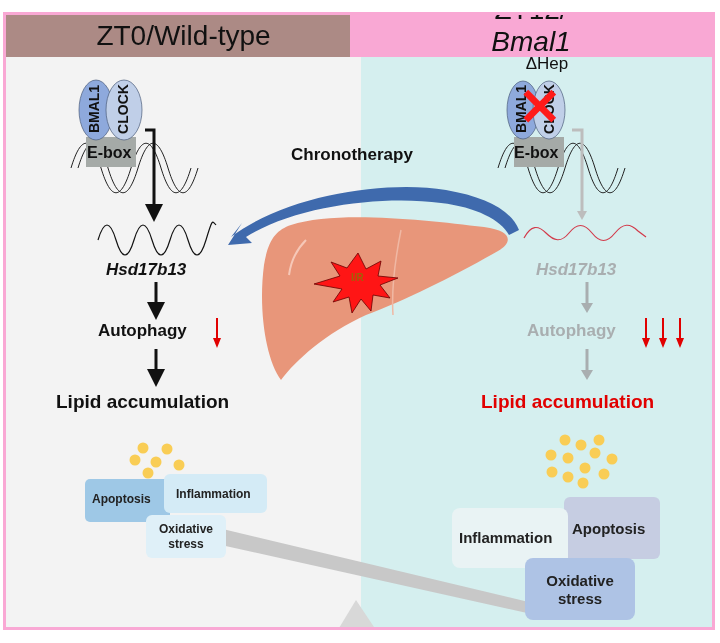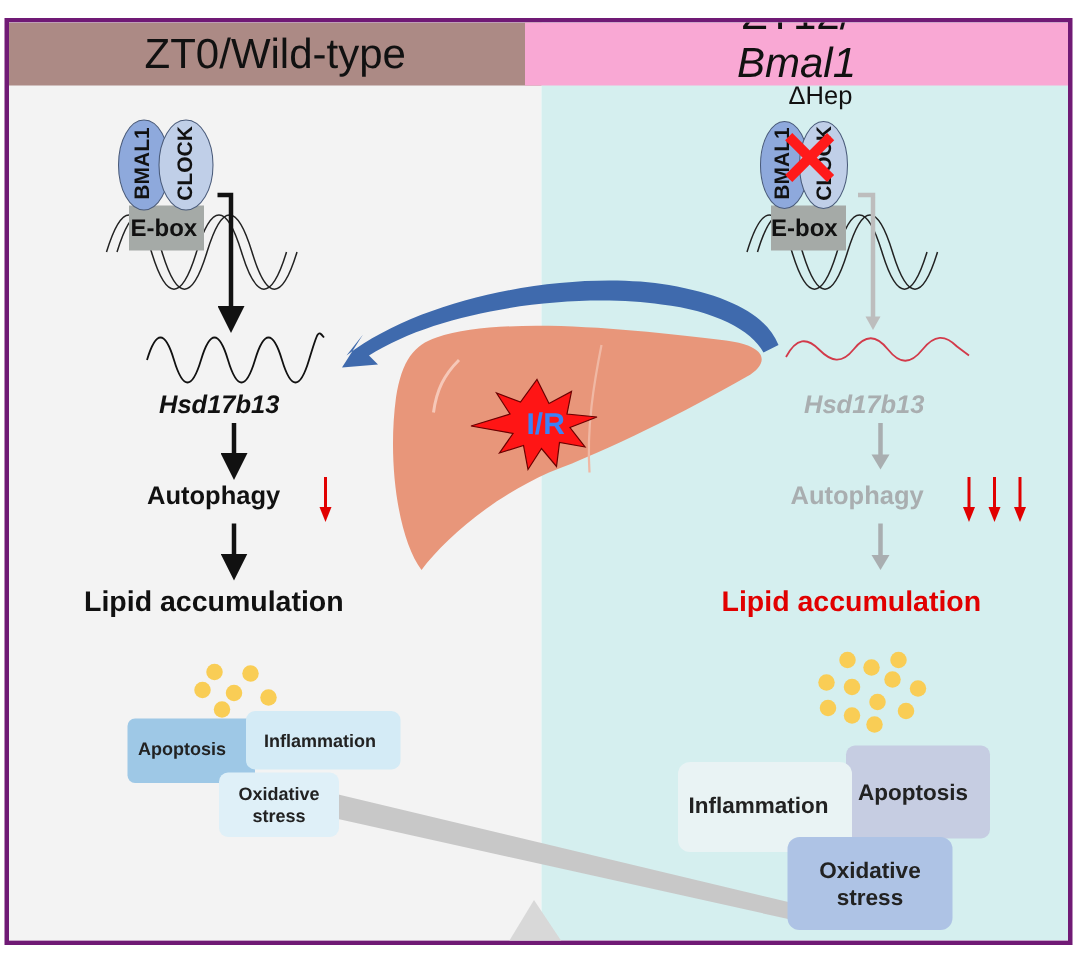--- a/index.html
+++ b/index.html
@@ -1,17 +1,17 @@
 <!DOCTYPE html>
 <html><head>
 <meta charset="utf-8">
 <style>
   html, body { margin: 0; padding: 0; background: #ffffff; }
   body { width: 720px; height: 643px; position: relative; overflow: hidden; font-family: "Liberation Sans", sans-serif; }
-  #frame { position: absolute; left: 3px; top: 12px; width: 712px; height: 618px; border: 3px solid #701a75; box-sizing: border-box; overflow: hidden; }
+  #frame { position: absolute; left: 3px; top: 12px; width: 712px; height: 618px; border: 3px solid #f9a8d4; box-sizing: border-box; overflow: hidden; }
   .panel { position: absolute; top: 0; bottom: 0; }
   #left-panel { left: 0; width: 355px; background: #f3f3f3; }
   #right-panel { left: 355px; right: 0; background: #d5efef; }
   .header { position: absolute; top: 0; height: 42px; display: flex; align-items: center; justify-content: center; font-size: 28px; color: #111; }
   #left-header { left: 0; width: 355px; background: #ac8a85; }
   #right-header { left: 344px; right: 0; background: #f9a8d4; flex-direction: column; }
   .header i { font-style: italic; }
   .header sup { font-size: 17px; position: relative; top: -4px; margin-left: 32px; }
   svg#art { position: absolute; left: 0; top: 0; }
   .txt { position: absolute; font-weight: bold; white-space: nowrap; }
@@ -126,21 +126,22 @@
 
   <div class="txt" style="left:64px;top:86px;font-size:14px;transform:rotate(-90deg);color:#111;">BMAL1</div>
   <div class="txt" style="left:92px;top:86px;font-size:14px;transform:rotate(-90deg);color:#111;">CLOCK</div>
   <div class="txt" style="left:81px;top:129px;font-size:16px;color:#111;">E-box</div>
 
   <div class="txt" style="left:491px;top:86px;font-size:14px;transform:rotate(-90deg);color:#111;">BMAL1</div>
   <div class="txt" style="left:518px;top:86px;font-size:14px;transform:rotate(-90deg);color:#111;">CLOCK</div>
   <div class="txt" style="left:508px;top:129px;font-size:16px;color:#111;">E-box</div>
   <div class="txt" style="left:512px;top:66px;font-size:52px;color:#ff1a1a;font-weight:bold;line-height:1;">✕</div>
 
-  <div class="txt" style="left:345px;top:257px;font-size:20px;color:#3b82f6;">I/R</div>
+  <div class="txt" style="left:285px;top:130px;font-size:17px;color:#111;">Chronotherapy</div>
+  <div class="txt" style="left:345px;top:257px;font-size:10px;color:#a16207;">I/R</div>
 
   <div class="txt" style="left:100px;top:245px;font-size:17px;font-style:italic;color:#111;">Hsd17b13</div>
   <div class="txt" style="left:92px;top:306px;font-size:17px;color:#111;">Autophagy</div>
   <div class="txt" style="left:50px;top:376px;font-size:19px;color:#111;">Lipid accumulation</div>
 
   <div class="txt" style="left:530px;top:245px;font-size:17px;font-style:italic;color:#a9aeb0;">Hsd17b13</div>
   <div class="txt" style="left:521px;top:306px;font-size:17px;color:#a9aeb0;">Autophagy</div>
   <div class="txt" style="left:475px;top:376px;font-size:19px;color:#e10000;">Lipid accumulation</div>
 
   <div class="txt" style="left:86px;top:477px;font-size:12px;color:#222;">Apoptosis</div>

